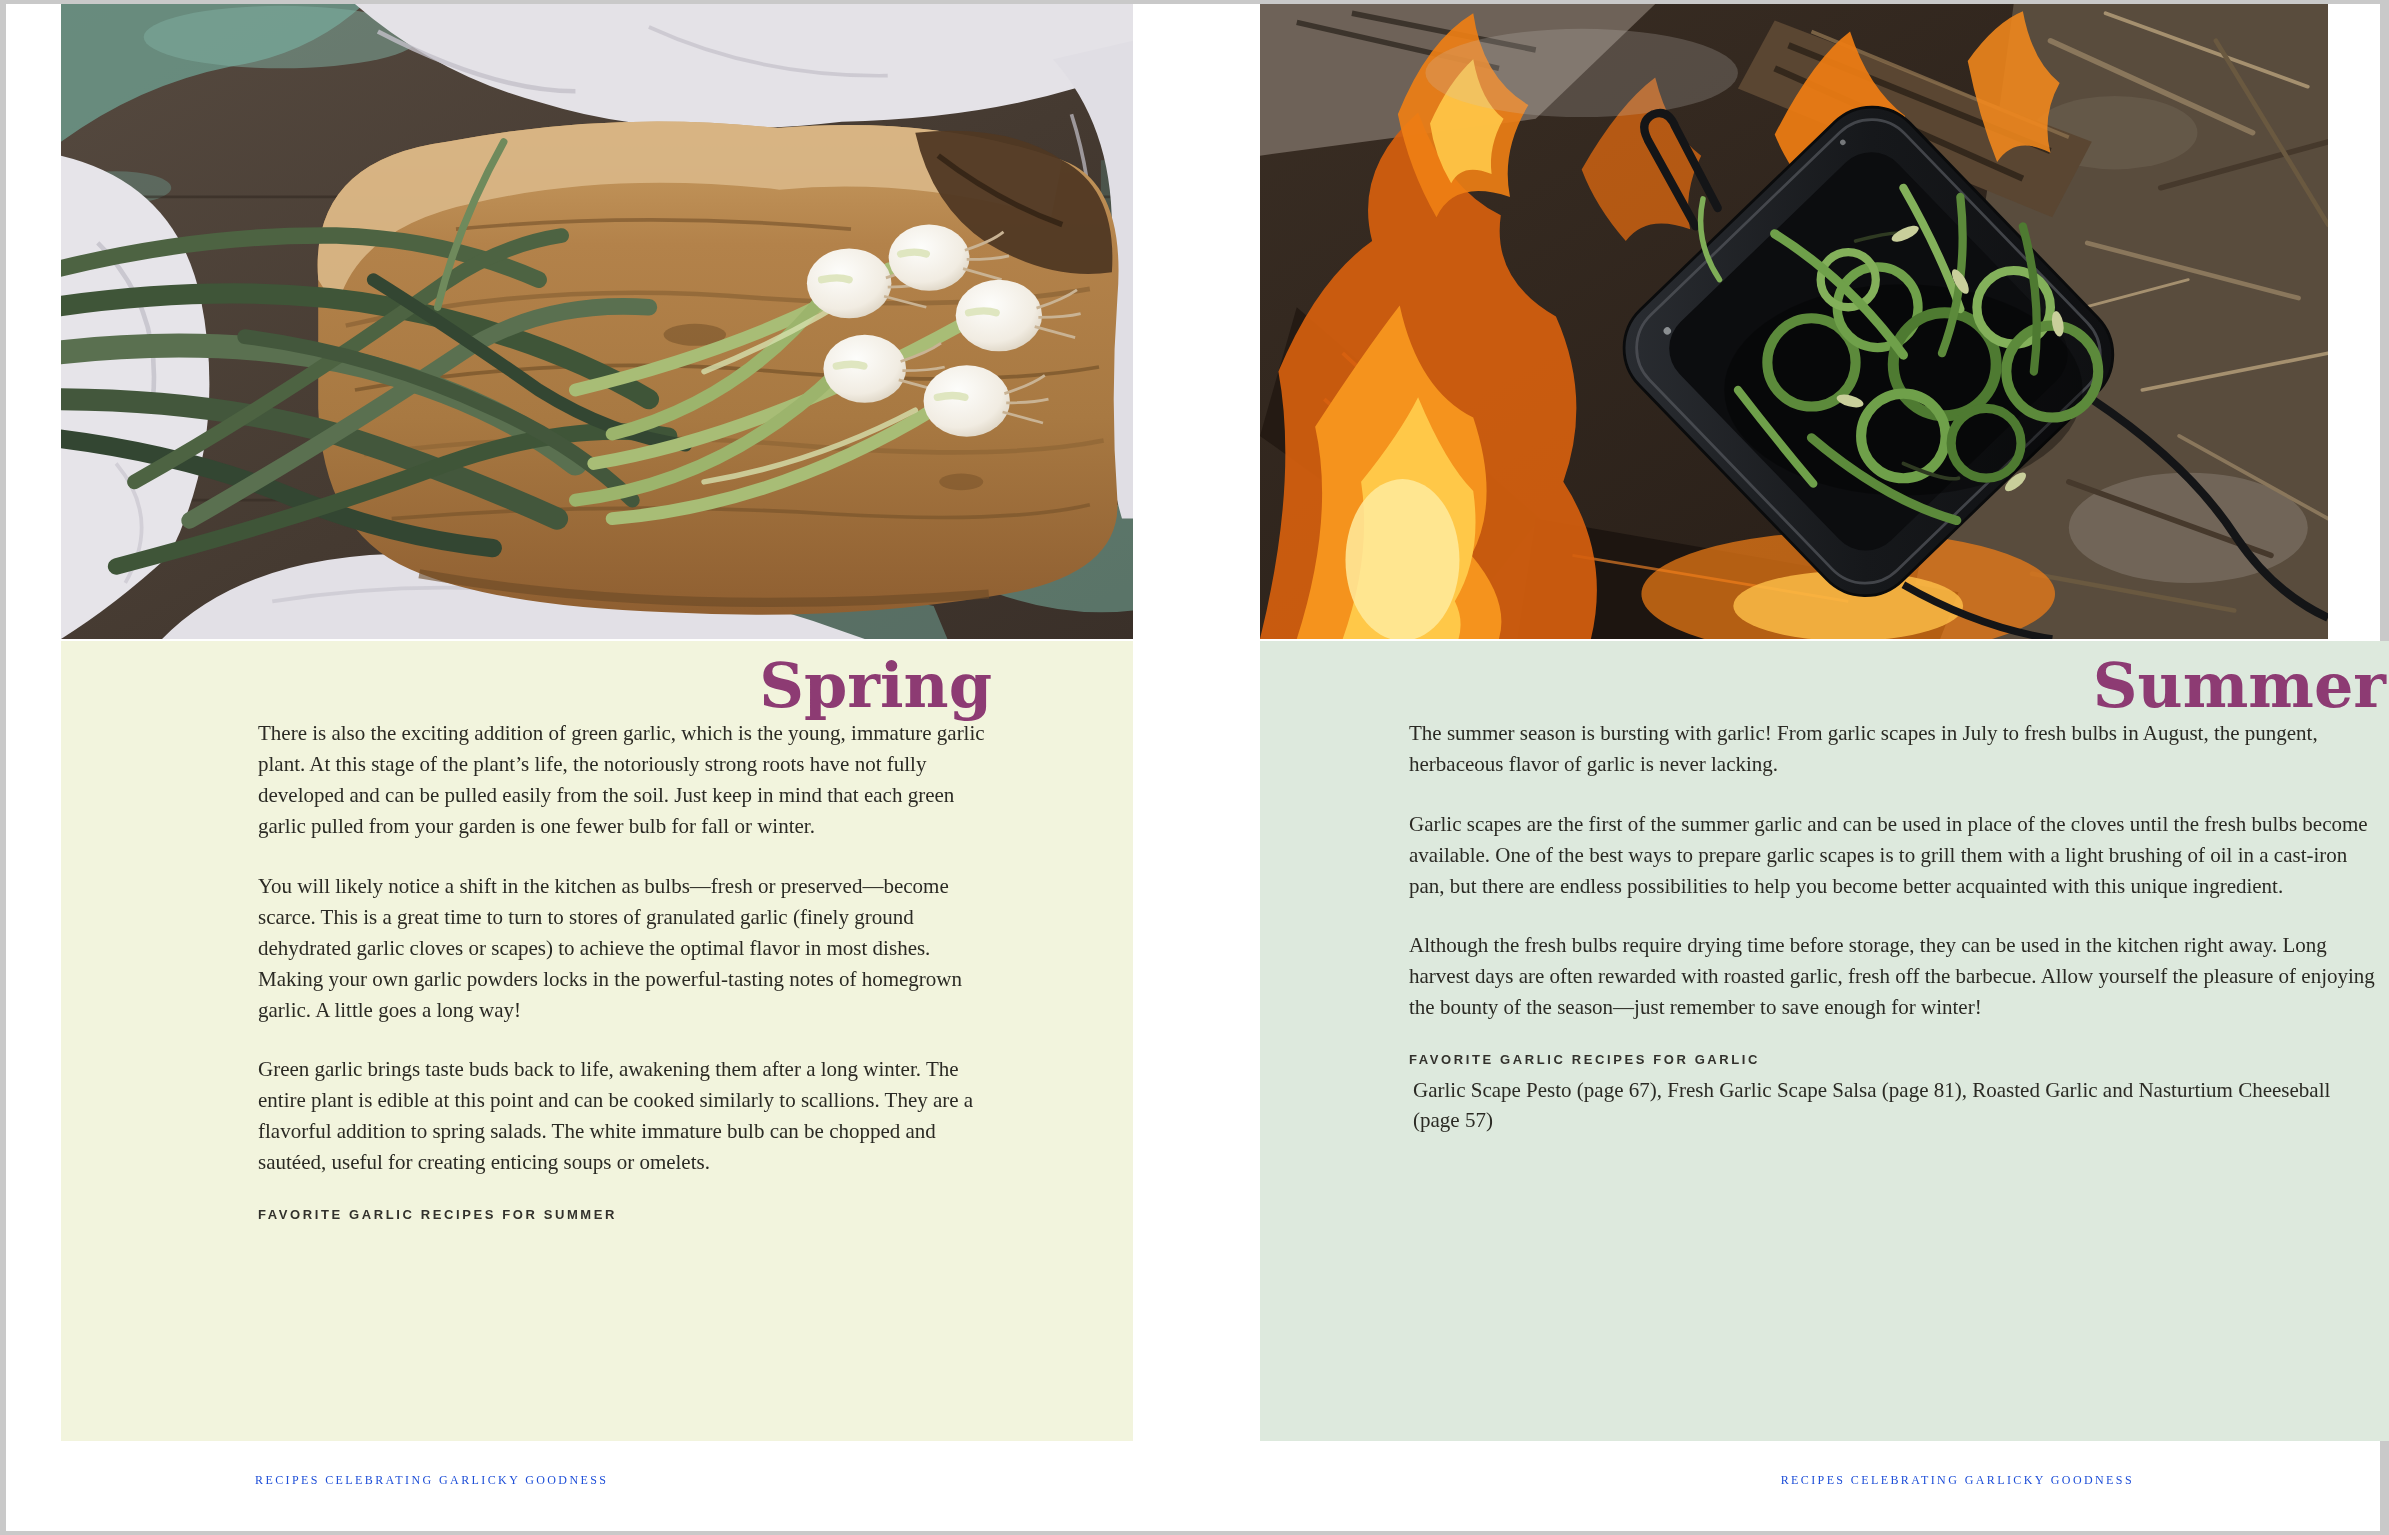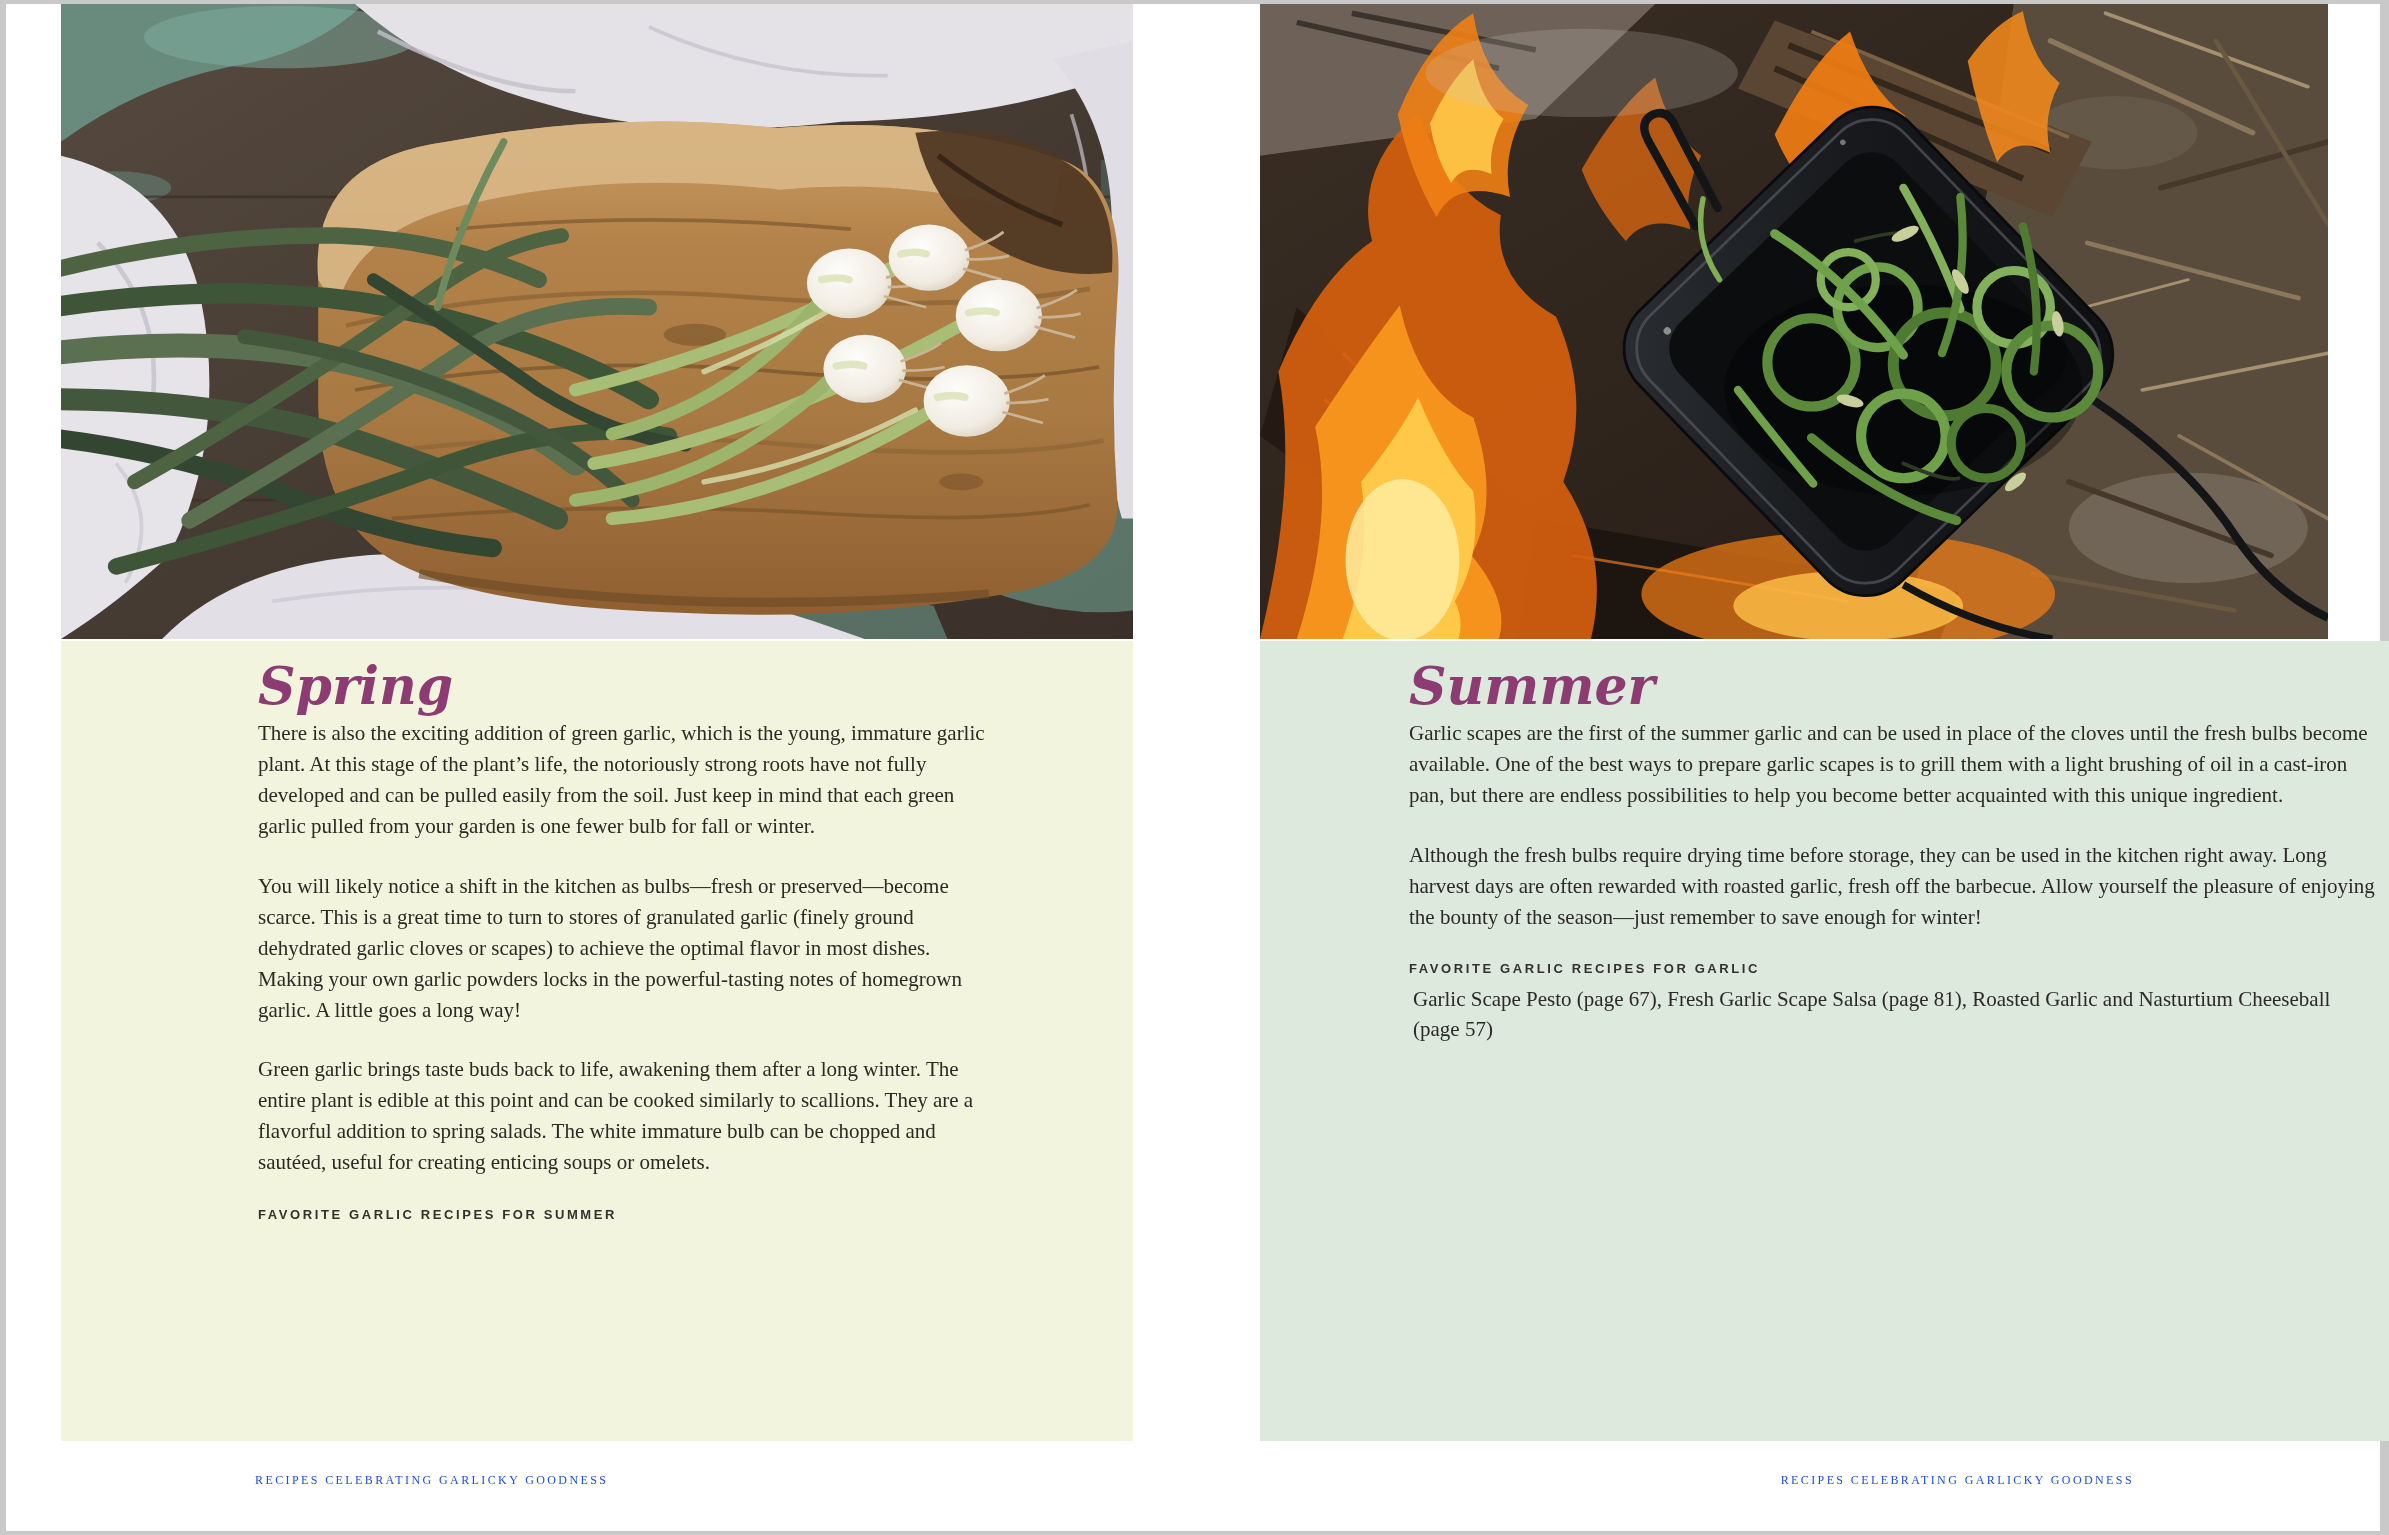--- a/index.html
+++ b/index.html
@@ -10,22 +10,22 @@
   }
   .sheet{position:absolute;top:3.7px;left:6.4px;right:9.2px;bottom:5.5px;background:#ffffff;}
   .photo{position:absolute;top:3.7px;margin:0;padding:0;overflow:hidden;}
   .photo svg{display:block;}
   .photo-left{left:61px;width:1072px;height:635px;}
   .photo-right{left:1260px;width:1068px;height:635px;}
   .panel{position:absolute;top:641px;height:800px;box-sizing:border-box;}
   .panel-cream{left:61px;width:1072px;background:var(--panel_cream,#f2f4dd);padding:20px 141px 0 197px;}
   .panel-green{left:1260px;width:1268px;background:var(--panel_green,#dde9dd);padding:20px 142px 0 149px;}
   h2.season{
-    margin:0 0 7.4px 0;font-family:"DejaVu Serif",serif;font-style:italic;font-weight:bold;
-    font-size:52px;line-height:50px;color:var(--accent,#8d3b73);letter-spacing:0;
+    margin:0 0 7.4px 0;font-family:"DejaVu Serif",serif;font-weight:bold;
+    font-size:62px;line-height:50px;color:var(--accent,#8d3b73);letter-spacing:0;text-align:right;
   }
   p.body{
     margin:0 0 28.5px 0;font-size:21px;line-height:31px;color:var(--body_text,#2b2a24);
     font-family:"Liberation Serif",serif;
   }
   h3.recipes-heading{
     margin:7.4px 0 6.4px 0;font-family:"Liberation Sans",sans-serif;font-weight:700;
     font-size:13px;line-height:16.5px;letter-spacing:0.2em;color:#32312c;
   }
   p.recipes{margin:4px;font-size:21px;line-height:30px;color:var(--body_text,#2b2a24);}
@@ -260,20 +260,21 @@
   <section class="panel panel-cream">
     <h2 class="season">Spring</h2>
     <p class="body">There is also the exciting addition of green garlic, which is the young, immature garlic plant. At this stage of the plant’s life, the notoriously strong roots have not fully developed and can be pulled easily from the soil. Just keep in mind that each green garlic pulled from your garden is one fewer bulb for fall or winter.</p>
     <p class="body">You will likely notice a shift in the kitchen as bulbs—fresh or preserved—become scarce. This is a great time to turn to stores of granulated garlic (finely ground dehydrated garlic cloves or scapes) to achieve the optimal flavor in most dishes. Making your own garlic powders locks in the powerful-tasting notes of homegrown garlic. A little goes a long way!</p>
     <p class="body">Green garlic brings taste buds back to life, awakening them after a long winter. The entire plant is edible at this point and can be cooked similarly to scallions. They are a flavorful addition to spring salads. The white immature bulb can be chopped and sautéed, useful for creating enticing soups or omelets.</p>
     <h3 class="recipes-heading">FAVORITE GARLIC RECIPES FOR SUMMER</h3>
   </section>
 
   <section class="panel panel-green">
     <h2 class="season">Summer</h2>
+    <p class="body">The summer season is bursting with garlic! From garlic scapes in July to fresh bulbs in August, the pungent, herbaceous flavor of garlic is never lacking.</p>
     <p class="body">Garlic scapes are the first of the summer garlic and can be used in place of the cloves until the fresh bulbs become available. One of the best ways to prepare garlic scapes is to grill them with a light brushing of oil in a cast-iron pan, but there are endless possibilities to help you become better acquainted with this unique ingredient.</p>
     <p class="body">Although the fresh bulbs require drying time before storage, they can be used in the kitchen right away. Long harvest days are often rewarded with roasted garlic, fresh off the barbecue. Allow yourself the pleasure of enjoying the bounty of the season—just remember to save enough for winter!</p>
     <h3 class="recipes-heading">FAVORITE GARLIC RECIPES FOR GARLIC</h3>
     <p class="recipes">Garlic Scape Pesto (page 67), Fresh Garlic Scape Salsa (page 81), Roasted Garlic and Nasturtium Cheeseball (page 57)</p>
   </section>
 
   <div class="page-num num-left">40</div>
   <div class="running-foot foot-left">RECIPES CELEBRATING GARLICKY GOODNESS</div>
   <div class="running-foot foot-right">RECIPES CELEBRATING GARLICKY GOODNESS</div>
   <div class="page-num num-right">41</div>

